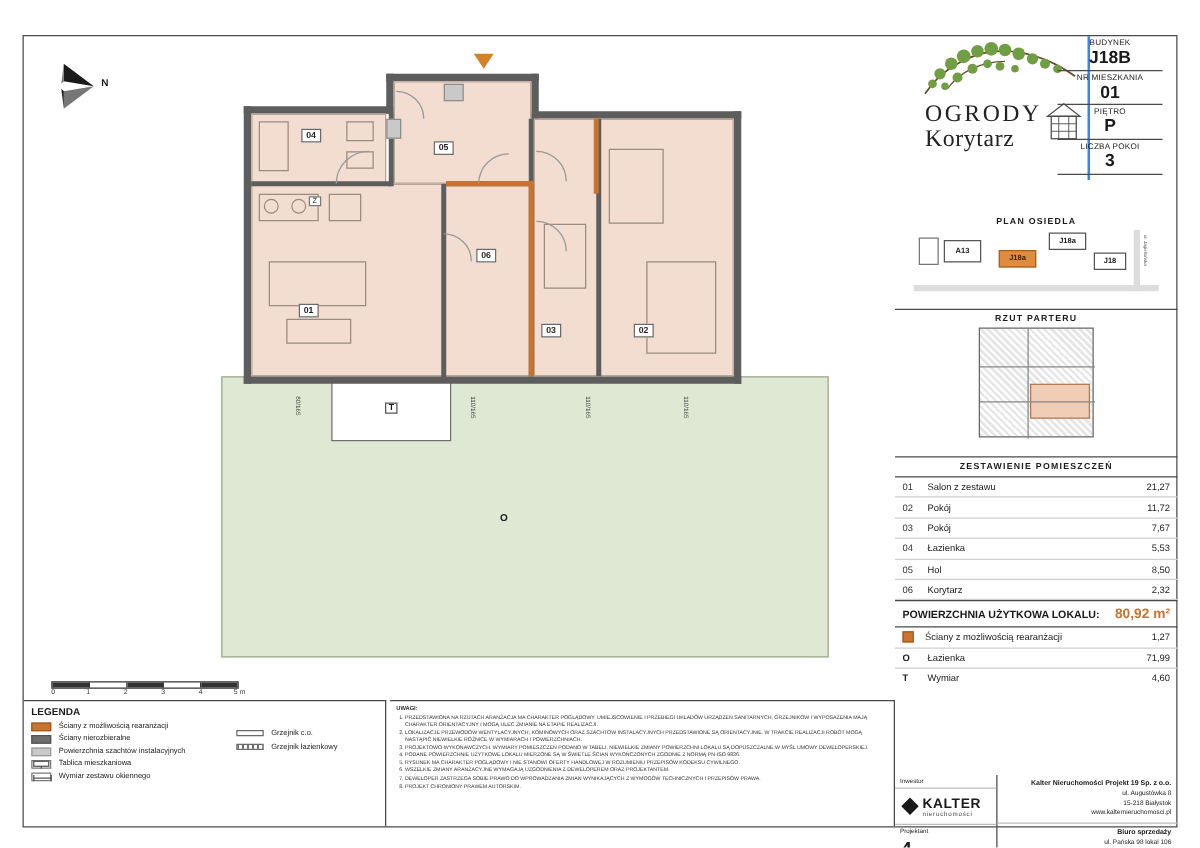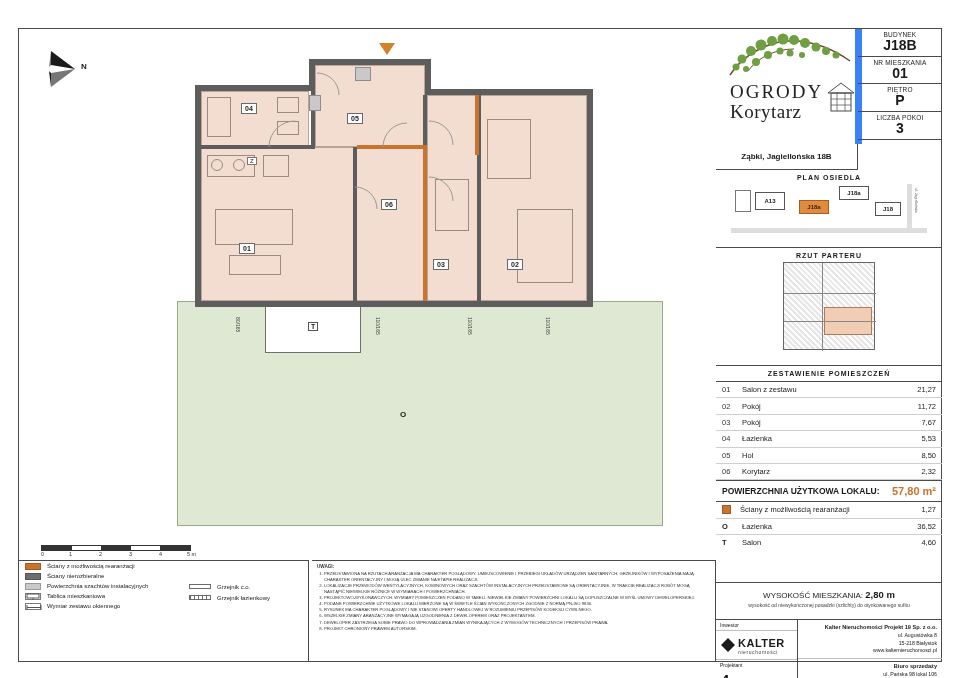--- a/index.html
+++ b/index.html
@@ -84,31 +84,31 @@
     padding:3px 5px; overflow:hidden;
   }
   .notes .nt { font-size:4.2px; line-height:1.35; color:#333; }
   .notes .nt-title { font-size:4.6px; font-weight:bold; margin-bottom:1px; }
   .notes li { margin-bottom:0.5px; }
   .notes ol { margin:0; padding-left:7px; }
 
   
   .right { position:absolute; left:716px; top:29px; width:226px; height:632px; }
 
-  .logo-block { position:absolute; left:4px; top:0; width:142px; height:115px; border-right:7px solid #3b82f6; }
+  .logo-block { position:absolute; left:14px; top:0; width:142px; height:115px; border-right:2px solid #3b82f6; }
   .logo-name { position:absolute; left:10px; top:52px; font-family:"Liberation Serif", serif; }
   .logo-name .l1 { font-size:19px; letter-spacing:2px; color:#222; }
   .logo-name .l2 { font-size:19px; letter-spacing:0.5px; color:#222; margin-top:-2px; }
   .addr {
     position:absolute; left:0; top:115px; width:142px; height:26px;
     border-right:1px solid #4a4a4a; border-bottom:1px solid #4a4a4a;
     display:flex; align-items:center; justify-content:center;
     font-size:8px; font-weight:bold;
   }
-  .idcol { position:absolute; left:142px; top:0; width:84px; height:141px; }
+  .idcol { position:absolute; left:130px; top:0; width:84px; height:141px; }
   .idcell { border-bottom:1px solid #4a4a4a; text-align:center; padding:2px 0 3px 0; }
   .idcell .k { font-size:6.5px; letter-spacing:0.2px; }
   .idcell .v { font-size:14px; font-weight:bold; line-height:1.05; }
 
   .sect-title {
     text-align:center; font-size:7px; font-weight:bold; letter-spacing:1px;
     padding:4px 0 3px 0;
   }
   .plan-osiedla {
     position:absolute; left:0; top:141px; width:226px; height:78px;
@@ -288,20 +288,21 @@
         <span style="left:28px">1</span>
         <span style="left:58px">2</span>
         <span style="left:88px">3</span>
         <span style="left:118px">4</span>
         <span style="left:146px">5 m</span>
       </div>
     </div>
   </div>
 
   <div class="legend-box">
+    <div class="legend-title">LEGENDA</div>
 
     <div class="legend-row">
       <span class="sw orange"></span>
       <span>Ściany z możliwością rearanżacji</span>
     </div>
     <div class="legend-row">
       <span class="sw dark"></span>
       <span>Ściany nierozbieralne</span>
     </div>
     <div class="legend-row">
@@ -387,21 +388,20 @@
       <svg width="30" height="34" viewBox="0 0 30 34" style="position:absolute;left:106px;top:52px;">
         <polygon points="15,2 28,12 2,12" fill="none" stroke="#4a4a4a" stroke-width="1"></polygon>
         <rect x="5" y="12" width="20" height="18" fill="none" stroke="#4a4a4a" stroke-width="1"></rect>
         <line x1="5" y1="18" x2="25" y2="18" stroke="#4a4a4a" stroke-width="0.7"></line>
         <line x1="5" y1="24" x2="25" y2="24" stroke="#4a4a4a" stroke-width="0.7"></line>
         <line x1="11" y1="12" x2="11" y2="30" stroke="#4a4a4a" stroke-width="0.7"></line>
         <line x1="19" y1="12" x2="19" y2="30" stroke="#4a4a4a" stroke-width="0.7"></line>
       </svg>
     </div>
 
-    <div class="addr">Ząbki, Jagiellońska 18B</div>
 
     <div class="idcol">
       <div class="idcell">
         <div class="k">BUDYNEK</div>
         <div class="v">J18B</div>
       </div>
       <div class="idcell">
         <div class="k">NR MIESZKANIA</div>
         <div class="v">01</div>
       </div>
@@ -468,47 +468,40 @@
         <span class="ar">8,50</span>
       </div>
       <div class="zrow">
         <span class="no">06</span>
         <span class="nm">Korytarz</span>
         <span class="ar">2,32</span>
       </div>
 
       <div class="zsum">
         <span class="nm">POWIERZCHNIA UŻYTKOWA LOKALU:</span>
-        <span class="ar">57,80 m²</span>
+        <span class="ar">80,92 m²</span>
       </div>
 
       <div class="zrow">
         <span class="chip"></span>
         <span class="nm">Ściany z możliwością rearanżacji</span>
         <span class="ar">1,27</span>
       </div>
       <div class="zrow">
         <span class="letter">O</span>
         <span class="nm">Łazienka</span>
-        <span class="ar">36,52</span>
+        <span class="ar">71,99</span>
       </div>
       <div class="zrow" style="border-bottom:none;">
         <span class="letter">T</span>
-        <span class="nm">Salon</span>
+        <span class="nm">Wymiar</span>
         <span class="ar">4,60</span>
       </div>
     </div>
 
-    <div class="height-block">
-      <div class="h1">
-        <span>WYSOKOŚĆ MIESZKANIA:</span>
-        <b>2,80 m</b>
-      </div>
-      <div class="h2">wysokość od niewykończonej posadzki (szlichty) do otynkowanego sufitu</div>
-    </div>
 
     <div class="footer">
       <div class="f-left">
         <div class="f-lab">Inwestor</div>
         <div class="kalter">
           <svg width="14" height="14" viewBox="0 0 14 14" style="float:left;margin:1px 3px 0 0;">
             <polygon points="7,0 14,7 7,14 0,7" fill="#1a1a1a"></polygon>
           </svg>
           <div class="kn">KALTER</div>
           <div class="ks">nieruchomości</div>

